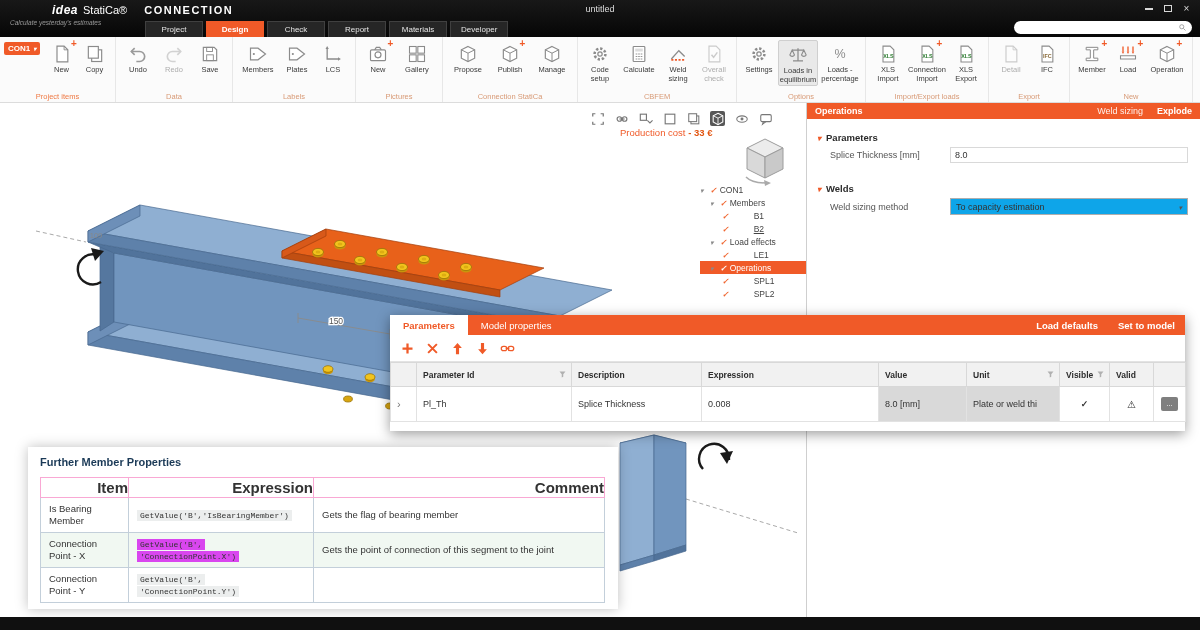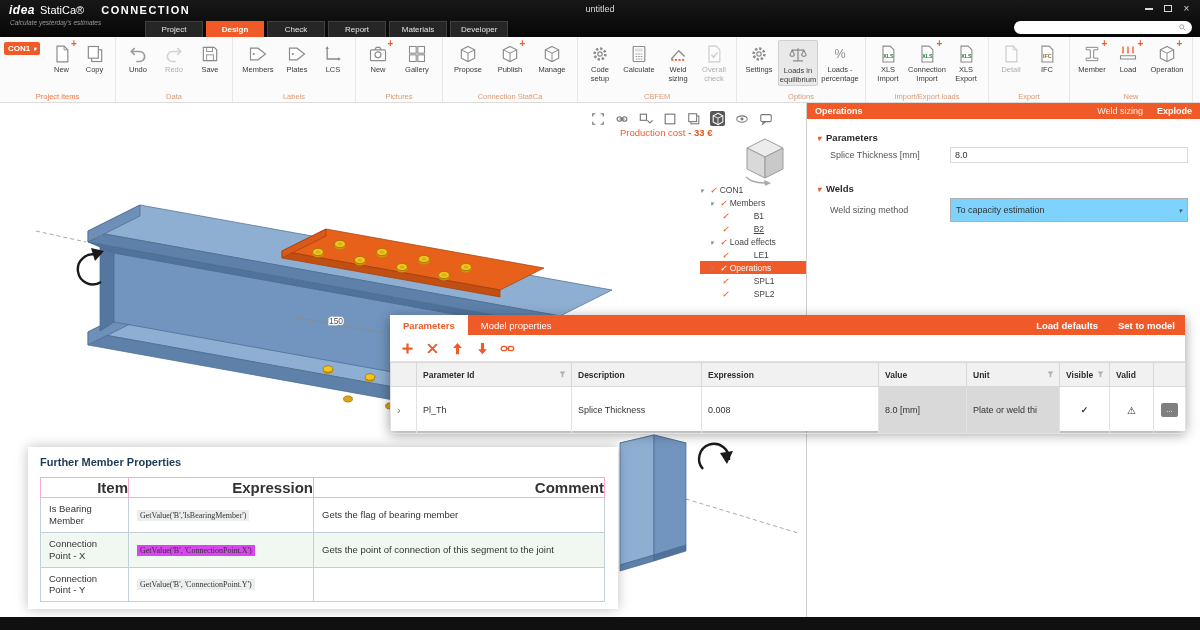--- a/index.html
+++ b/index.html
@@ -2,21 +2,21 @@
 <html><head>
 <meta charset="utf-8">
 <style>
 *{margin:0;padding:0;box-sizing:border-box;}
 html,body{width:1200px;height:630px;}
 body{position:relative;overflow:hidden;background:#fff;font-family:"Liberation Sans",sans-serif;color:#333;}
 
 
 .topbar{position:absolute;top:0;left:0;width:1200px;height:37px;background:linear-gradient(180deg,#181818,#060606);z-index:30;}
 .logo{position:absolute;left:9px;top:3px;display:flex;align-items:baseline;gap:5px;color:#fff;}
-.logo .li{font-weight:bold;font-style:italic;font-size:12px;letter-spacing:.5px;}
+.logo .li{font-weight:bold;font-style:italic;font-size:12px;letter-spacing:.5px;margin-left:43px;}
 .logo .ls{font-size:11px;}
 .logo .la{font-weight:bold;font-size:11px;letter-spacing:1.5px;margin-left:12px;text-align:center;}
 .tagline{position:absolute;left:10px;top:19px;font-size:6.5px;font-style:italic;color:#9a9a9a;}
 .doctitle{position:absolute;top:4px;left:0;width:100%;text-align:center;font-size:9px;color:#dcdcdc;pointer-events:none;}
 .winctl{position:absolute;right:7px;top:3px;display:flex;gap:6px;}
 .winbtn{width:13px;height:11px;display:flex;align-items:center;justify-content:center;}
 .ic-min{width:8px;height:2px;background:#d8d8d8;}
 .ic-max{width:8px;height:7px;border:1px solid #d8d8d8;}
 .ic-close{color:#d8d8d8;font-size:10px;line-height:1;}
 .ic-close::before{content:"×";}
@@ -67,51 +67,51 @@
 .ops{position:absolute;left:806px;top:103px;width:394px;height:514px;background:#fff;border-left:1px solid #cfcfcf;z-index:2;}
 .ops-h{height:16px;background:#F05A28;color:#fff;font-size:9px;display:flex;align-items:center;padding:0 8px;gap:14px;}
 .ops-h .t{font-weight:bold;flex:1;}
 .ops-h .a1{opacity:.9;}
 .ops-h .a2{font-weight:bold;}
 .sec{display:flex;align-items:center;gap:5px;margin:13px 10px 2px;font-size:9.5px;font-weight:bold;color:#2b2b2b;}
 .chev::before{content:"▾";color:#F05A28;font-size:8px;}
 .frow{display:flex;align-items:center;margin:4px 12px 0 23px;font-size:9px;color:#555;gap:8px;}
 .frow .fl{width:112px;flex-shrink:0;}
 .finput{flex:1;height:16px;border:1px solid #d9d9d9;font-size:9px;padding:0 4px;color:#333;background:#fff;font-family:"Liberation Sans",sans-serif;}
-.fselect{flex:1;height:24px;border:1px solid #aeaeae;font-size:9px;padding:0 5px;display:flex;align-items:center;justify-content:space-between;color:#333;background:#7dd3fc;}
+.fselect{flex:1;height:17px;border:1px solid #aeaeae;font-size:9px;padding:0 5px;display:flex;align-items:center;justify-content:space-between;color:#333;background:#0ea5e9;}
 .fselect .car::after{font-size:7px;color:#555;}
 
 
 .pp{position:absolute;left:390px;top:315px;width:795px;height:116px;background:#fff;box-shadow:0 3px 12px rgba(0,0,0,.4);z-index:10;}
 .pp-h{height:20px;background:#F05A28;display:flex;align-items:stretch;color:#fff;font-size:9.5px;}
 .pp-tab{display:flex;align-items:center;padding:0 13px;}
 .pp-tab.act{background:#fff;color:#F05A28;font-weight:bold;}
 .pp-sp{flex:1;}
 .pp-act{display:flex;align-items:center;padding:0 10px;font-weight:bold;}
 .pp-t{height:27px;display:flex;align-items:center;gap:8px;padding:0 9px;border-bottom:1px solid #e3e3e3;}
 .pp-ic{width:17px;height:17px;display:flex;align-items:center;justify-content:center;}
 .pp-ic svg{width:15px;height:15px;}
 .pt{border-collapse:collapse;width:795px;table-layout:fixed;font-size:9px;}
 .pt th{background:#f1f1f1;border:1px solid #d8d8d8;font-weight:bold;color:#2d2d2d;text-align:left;height:24px;padding:0 6px;font-size:8.5px;position:relative;}
-.pt td{border:1px solid #e2e2e2;height:27px;padding:16px 6px;color:#333;overflow:hidden;white-space:nowrap;}
+.pt td{border:1px solid #e2e2e2;height:27px;padding:10px 6px;color:#333;overflow:hidden;white-space:nowrap;}
 .pt .funnel{position:absolute;right:4px;top:7px;width:9px;height:9px;}
 .cell-gray{background:#d9d9d9;}
 .exp::before{content:"›";color:#777;font-size:11px;}
 .okchk{color:#F05A28;font-weight:bold;text-align:center;}
 .warn{color:#e0a400;text-align:center;font-size:10px;}
 .morebtn{background:#7f7f7f;color:#fff;border:none;border-radius:2px;font-size:8px;line-height:1;padding:3px 5px;}
 
 
 .mp{position:absolute;left:28px;top:447px;width:590px;height:162px;background:#fff;box-shadow:0 0 12px rgba(0,0,0,.25);padding:9px 12px;z-index:11;}
 .mp-title{font-size:11px;font-weight:bold;color:#1b3a57;}
 .mpt{border-collapse:collapse;width:564px;margin-top:9px;font-size:9.5px;color:#333;table-layout:fixed;}
 .mpt th{border:1px solid #f9a8d4;font-weight:bold;text-align:right;height:20px;font-size:15px;}
 .mpt td{border:1px solid #c3cfda;padding:5px 8px;vertical-align:middle;line-height:1.25;}
 .mpt tr.alt{background:#f1f8f2;}
-.mcode{font-family:Liberation Serif, serif;font-size:8px;background:#eceeee;padding:1px 3px;-webkit-box-decoration-break:clone;box-decoration-break:clone;}
+.mcode{font-family:Liberation Mono, monospace;font-size:8px;background:#eceeee;padding:1px 3px;-webkit-box-decoration-break:clone;box-decoration-break:clone;}
 .mpt tr.alt .mcode{background:#d946ef;}
 
 .bottombar{position:absolute;left:0;bottom:0;width:1200px;height:13px;background:#101010;z-index:30;}
 </style>
 </head>
 <body>
 
 <svg width="0" height="0" style="position:absolute" aria-hidden="true">
 <defs>
 <symbol id="s-doc" viewBox="0 0 24 24">

